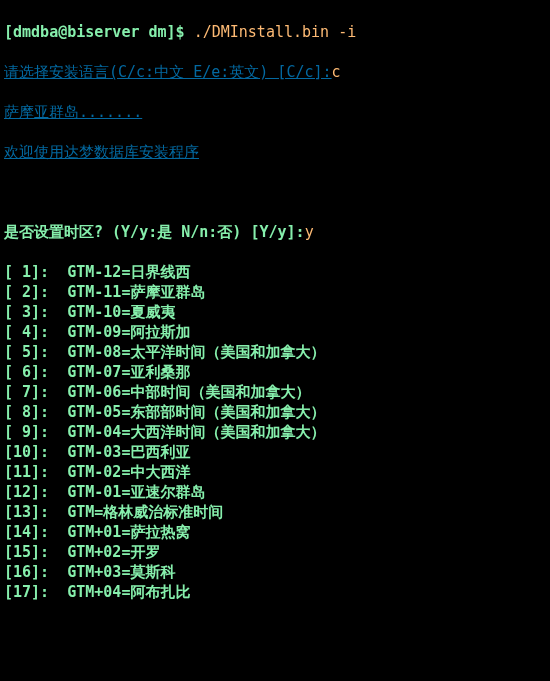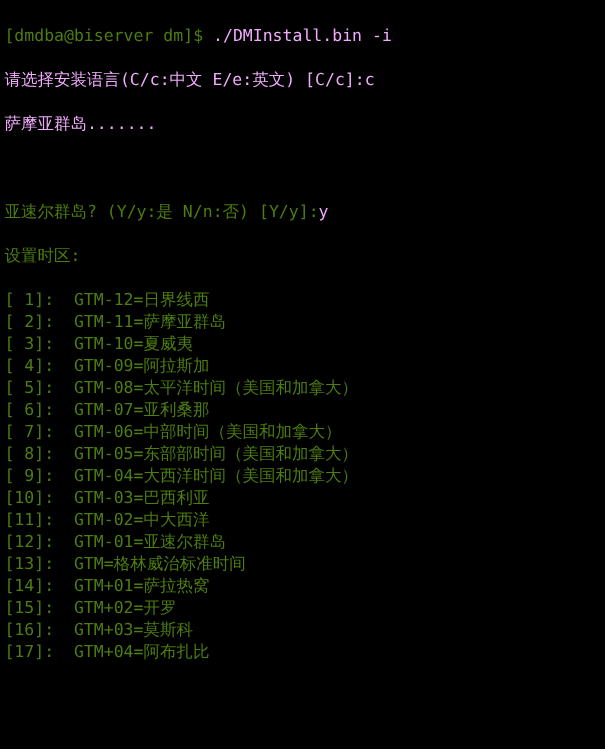--- a/index.html
+++ b/index.html
@@ -12,31 +12,31 @@
   }
   .terminal {
     font-family: "DejaVu Sans Mono", "Consolas", monospace;
     font-size: 15px;
     line-height: 20px;
     color: #00ff00;
     background: #000;
     padding: 2px 4px;
     white-space: pre;
   }
-  .w { color: #f0abfc; }
-  .g { color: #f0abfc; }
-  .bg { color: #4d7c0f; font-weight: normal; }
+  .w { color: #fdba74; }
+  .g { color: #0369a1; text-decoration: underline; }
+  .bg { color: #86efac; font-weight: bold; }
   .line { display: block; }
 </style>
 </head>
 <body>
 
 <div class="terminal">
 <span class="line"><span class="bg">[dmdba@biserver dm]$ </span><span class="w">./DMInstall.bin -i</span></span>
 <span class="line"><span class="g">请选择安装语言(C/c:中文 E/e:英文) [C/c]:</span><span class="w">c</span></span>
 <span class="line g">萨摩亚群岛.......</span>
+<span class="line g">欢迎使用达梦数据库安装程序</span>
 <span class="line"></span>
 <span class="line"></span>
-<span class="line"><span class="bg">亚速尔群岛? (Y/y:是 N/n:否) [Y/y]:</span><span class="w">y</span></span>
-<span class="line bg">设置时区:</span>
+<span class="line"><span class="bg">是否设置时区? (Y/y:是 N/n:否) [Y/y]:</span><span class="w">y</span></span>
 <div id="tz-list"><span class="line"><span class="bg">[ 1]:  </span><span class="bg">GTM-12=日界线西</span></span><span class="line"><span class="bg">[ 2]:  </span><span class="bg">GTM-11=萨摩亚群岛</span></span><span class="line"><span class="bg">[ 3]:  </span><span class="bg">GTM-10=夏威夷</span></span><span class="line"><span class="bg">[ 4]:  </span><span class="bg">GTM-09=阿拉斯加</span></span><span class="line"><span class="bg">[ 5]:  </span><span class="bg">GTM-08=太平洋时间（美国和加拿大）</span></span><span class="line"><span class="bg">[ 6]:  </span><span class="bg">GTM-07=亚利桑那</span></span><span class="line"><span class="bg">[ 7]:  </span><span class="bg">GTM-06=中部时间（美国和加拿大）</span></span><span class="line"><span class="bg">[ 8]:  </span><span class="bg">GTM-05=东部部时间（美国和加拿大）</span></span><span class="line"><span class="bg">[ 9]:  </span><span class="bg">GTM-04=大西洋时间（美国和加拿大）</span></span><span class="line"><span class="bg">[10]:  </span><span class="bg">GTM-03=巴西利亚</span></span><span class="line"><span class="bg">[11]:  </span><span class="bg">GTM-02=中大西洋</span></span><span class="line"><span class="bg">[12]:  </span><span class="bg">GTM-01=亚速尔群岛</span></span><span class="line"><span class="bg">[13]:  </span><span class="bg">GTM=格林威治标准时间</span></span><span class="line"><span class="bg">[14]:  </span><span class="bg">GTM+01=萨拉热窝</span></span><span class="line"><span class="bg">[15]:  </span><span class="bg">GTM+02=开罗</span></span><span class="line"><span class="bg">[16]:  </span><span class="bg">GTM+03=莫斯科</span></span><span class="line"><span class="bg">[17]:  </span><span class="bg">GTM+04=阿布扎比</span></span></div>
 
 </div>
 
 </body></html>

